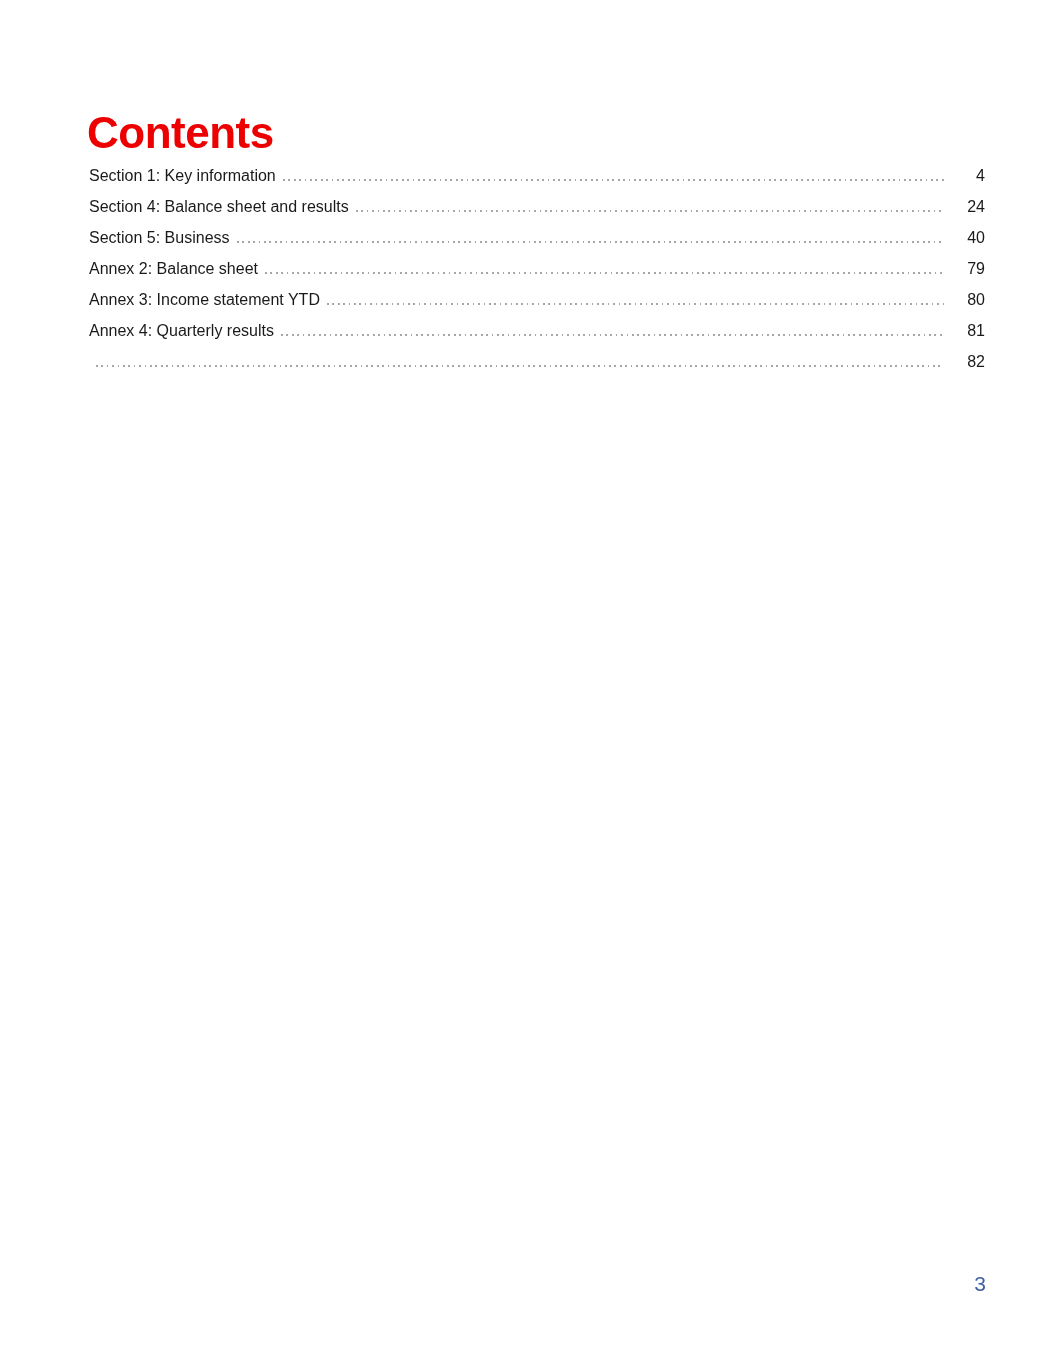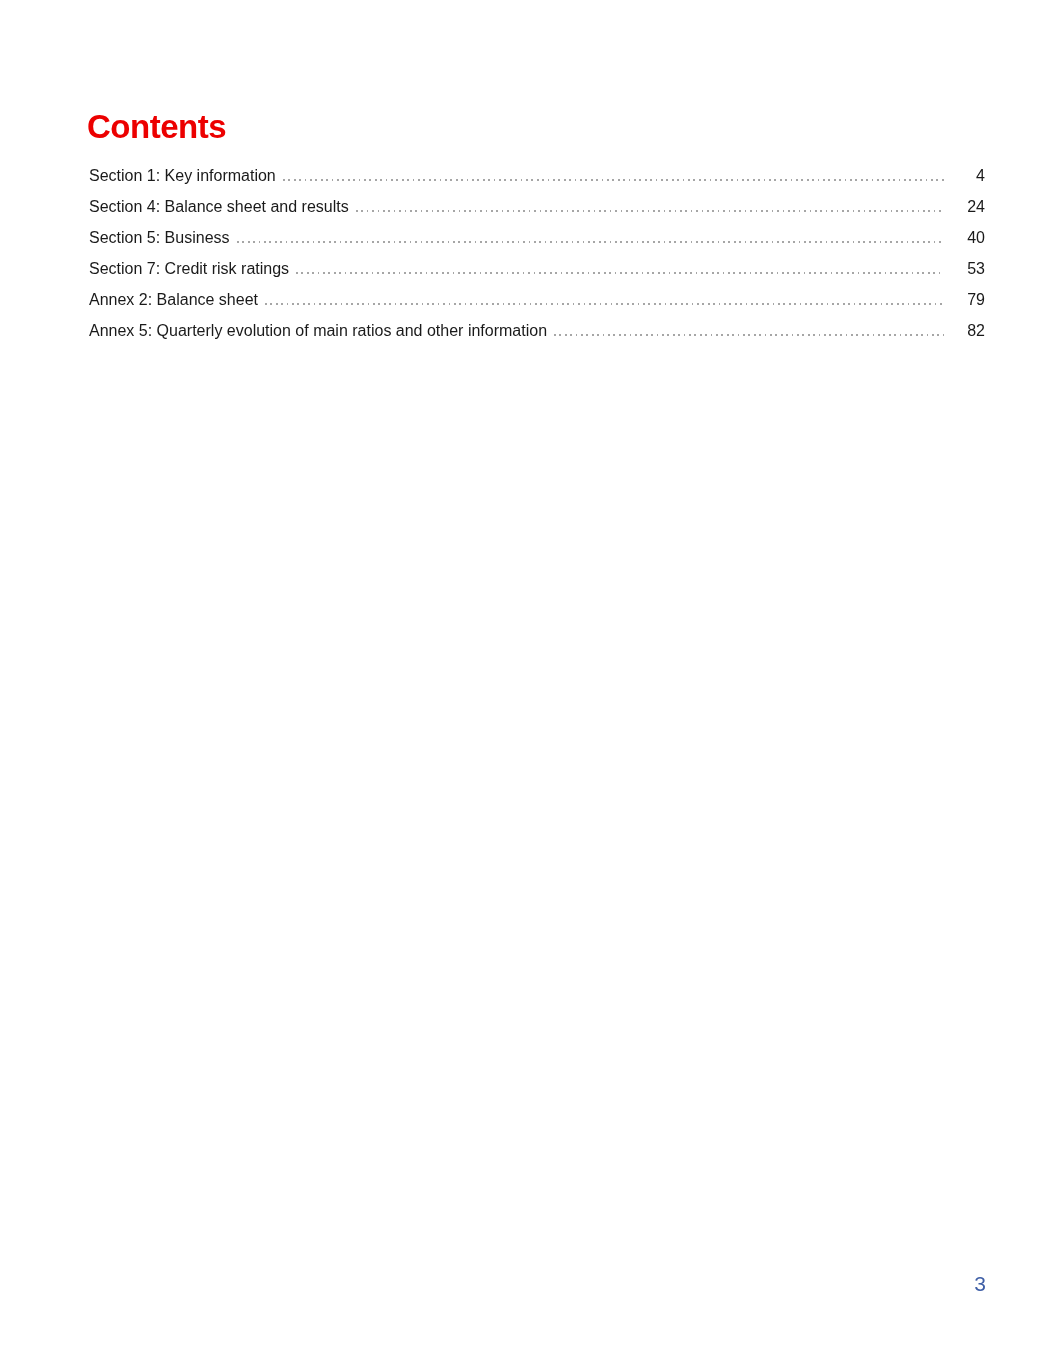--- a/index.html
+++ b/index.html
@@ -13,21 +13,21 @@
   }
   .page {
     position: absolute;
     inset: 0;
     background: #ffffff;
   }
   .contents-heading {
     position: absolute;
     left: 87px;
     top: 110px;
-    font-size: 33px;
+    font-size: 44px;
     line-height: 1.05;
     font-weight: bold;
     letter-spacing: -0.5px;
     color: var(--heading-red, #EC0000);
   }
   .toc {
     position: absolute;
     left: 89px;
     top: 167px;
     width: 896px;
@@ -93,38 +93,42 @@
       <span class="toc-page">24</span>
     </div>
 
     <div class="toc-row">
       <span class="toc-label">Section 5: Business</span>
       <span class="leader"></span>
       <span class="toc-page">40</span>
     </div>
 
 
-    <div class="toc-row">
-      <span class="toc-label">Section 7: Credit risk ratings</span>
-      <span class="leader"></span>
-      <span class="toc-page">53</span>
-    </div>
 
 
 
     <div class="toc-row">
       <span class="toc-label">Annex 2: Balance sheet</span>
       <span class="leader"></span>
       <span class="toc-page">79</span>
     </div>
 
-
+    <div class="toc-row">
+      <span class="toc-label">Annex 3: Income statement YTD</span>
+      <span class="leader"></span>
+      <span class="toc-page">80</span>
+    </div>
 
     <div class="toc-row">
-      <span class="toc-label">Annex 5: Quarterly evolution of main ratios and other information</span>
+      <span class="toc-label">Annex 4: Quarterly results</span>
+      <span class="leader"></span>
+      <span class="toc-page">81</span>
+    </div>
+
+    <div class="toc-row">
       <span class="leader"></span>
       <span class="toc-page">82</span>
     </div>
 
   </div>
 
   <div class="footer-page-number">3</div>
 
 </div>
 

